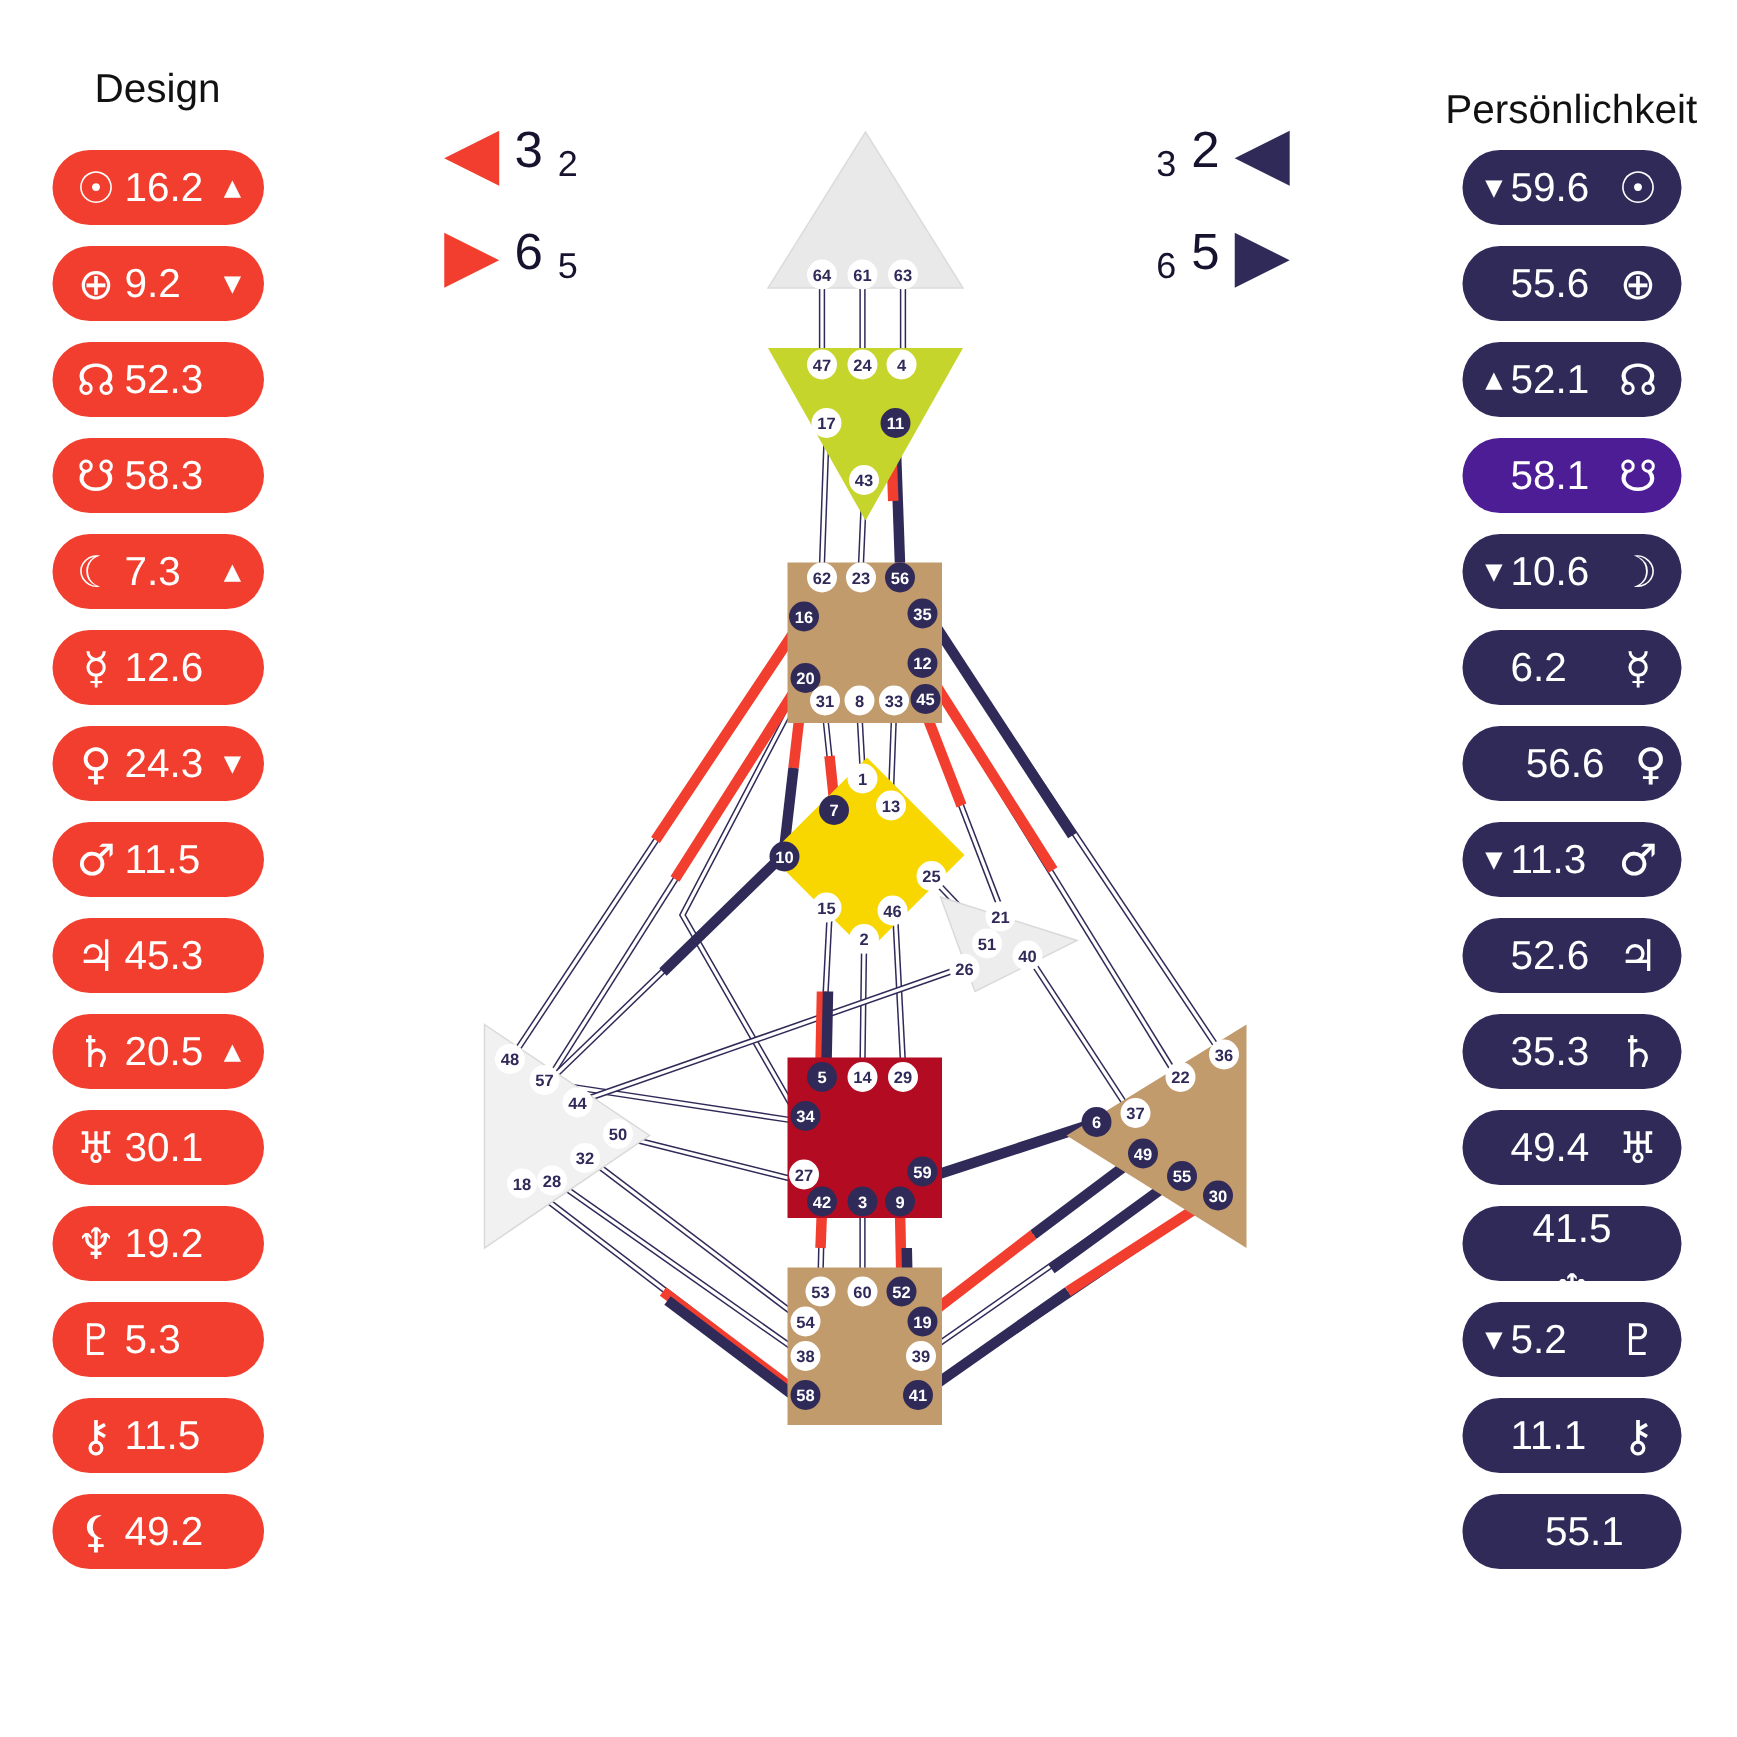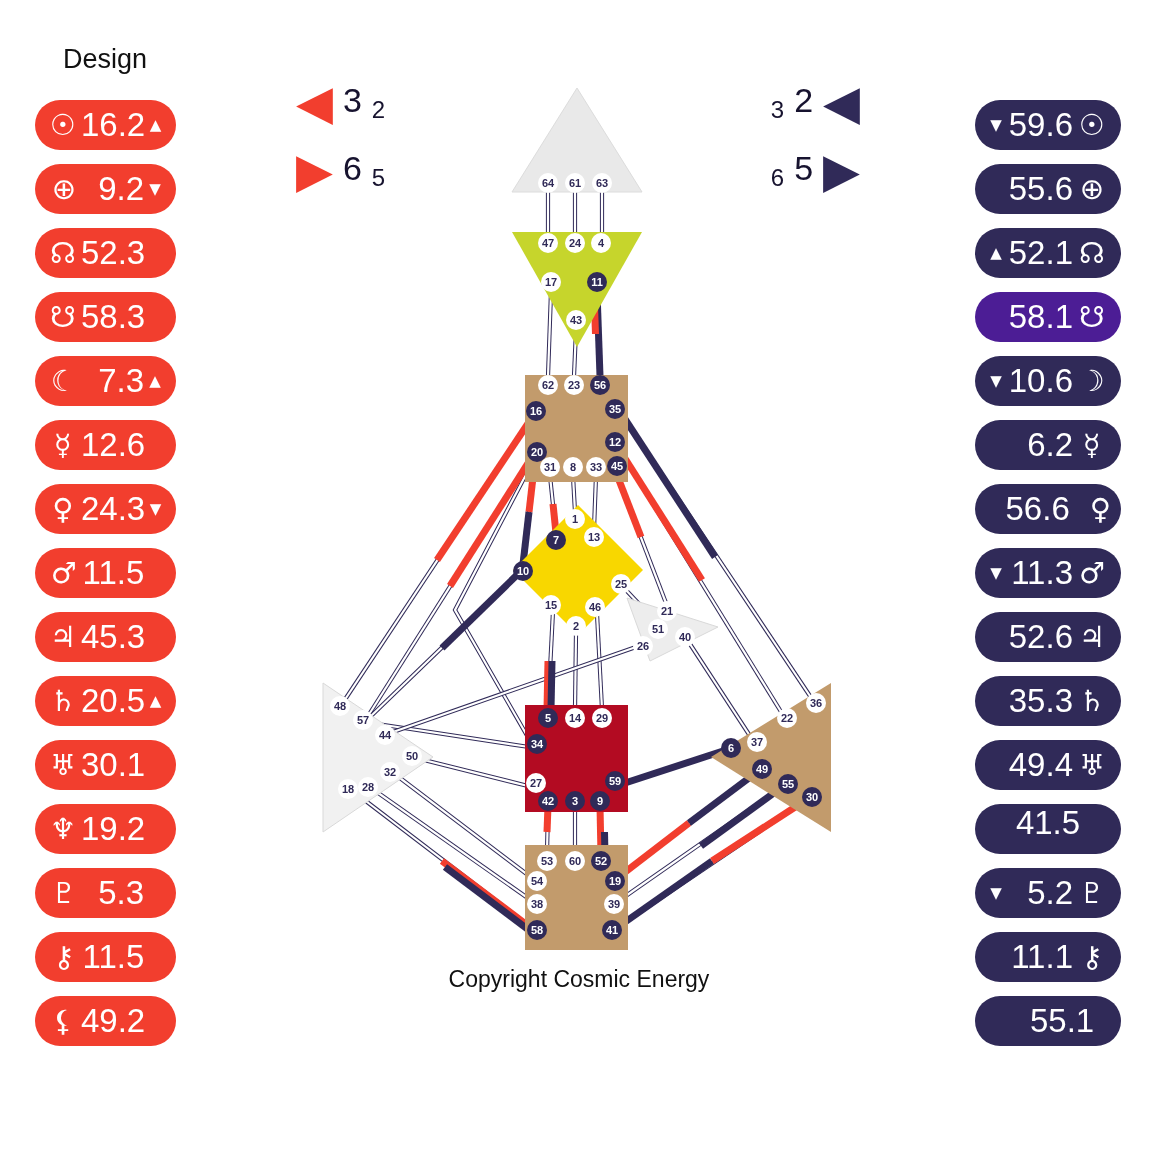--- a/index.html
+++ b/index.html
@@ -16,21 +16,21 @@
     position:absolute;top:100px;display:flex;flex-direction:column;gap:14px;
   }
   #design-col{left:35px;width:141px;}
   #personality-col{left:975px;width:146px;}
   .pill{
     display:flex;align-items:center;height:50px;border-radius:27px;color:#fff;
     padding:0 10px;box-sizing:border-box;
   }
   .glyph{width:38px;font-size:29px;text-align:center;line-height:50px;
     font-family:"DejaVu Sans",sans-serif;}
-  .val{flex:1;font-size:33px;text-align:right;}
+  .val{flex:1;font-size:27px;text-align:left;}
   .arr{width:22px;font-size:15px;text-align:center;font-family:"DejaVu Sans",sans-serif;}
   svg#bodygraph{position:absolute;left:0;top:0;}
   svg text{font-family:"Liberation Sans",sans-serif;}
   .vars{position:absolute;display:flex;flex-direction:column;gap:16px;}
   #vars-left{left:296px;top:82px;}
   #vars-right{left:742px;top:82px;width:118px;align-items:flex-end;}
   .var-row{display:flex;align-items:flex-start;gap:10px;height:52px;}
   .v-arrow{font-size:48px;line-height:40px;font-family:"DejaVu Sans",sans-serif;}
   .v-big{font-size:34px;line-height:32px;color:#17132f;margin-top:2px;}
   .v-small{font-size:24px;line-height:24px;color:#17132f;margin-top:16px;}
@@ -470,20 +470,21 @@
         <circle cx="537" cy="930" r="10" fill="#302a58"></circle>
         <text x="537" y="934" text-anchor="middle" font-size="11" font-weight="bold" fill="#ffffff">58</text>
       </g>
       <g>
         <circle cx="612" cy="930" r="10" fill="#302a58"></circle>
         <text x="612" y="934" text-anchor="middle" font-size="11" font-weight="bold" fill="#ffffff">41</text>
       </g>
     </svg>
 
   <div class="col-header" id="design-header">Design</div>
+  <div class="col-header" id="personality-header">Persönlichkeit</div>
 
   <div class="pill-col" id="design-col">
       <div class="pill" style="background: rgb(242, 62, 46);">
         <span class="glyph">☉</span>
         <span class="val">16.2</span>
         <span class="arr">▲</span>
       </div>
       <div class="pill" style="background: rgb(242, 62, 46);">
         <span class="glyph">⊕</span>
         <span class="val">9.2</span>
@@ -652,14 +653,13 @@
       <span class="v-big">2</span>
       <span class="v-arrow" id="vr-top-arrow" style="color: rgb(48, 42, 88);">◀</span>
     </div>
     <div class="var-row">
       <span class="v-small">6</span>
       <span class="v-big">5</span>
       <span class="v-arrow" id="vr-bot-arrow" style="color: rgb(48, 42, 88);">▶</span>
     </div>
   </div>
 
-  <div class="copyright">Copyright Cosmic Energy</div>
 </div>
 
 </body></html>

